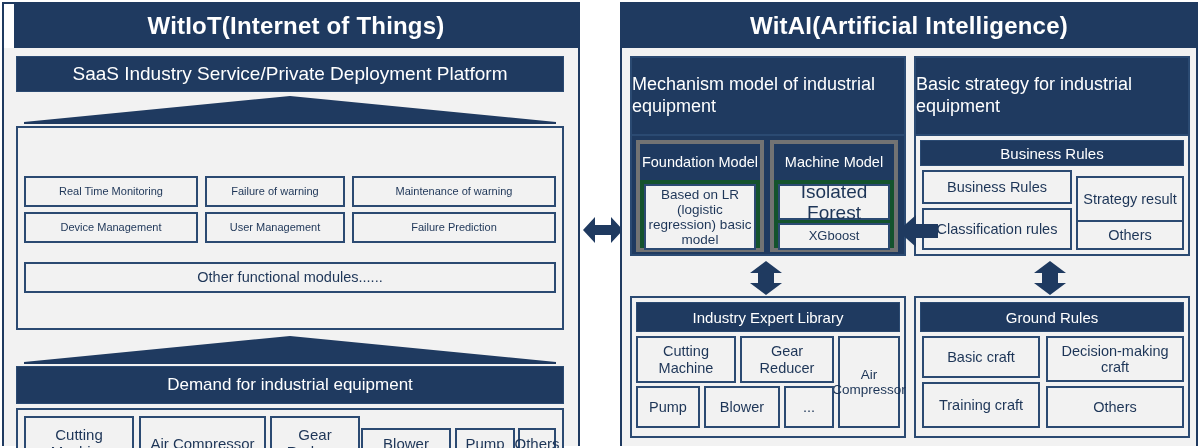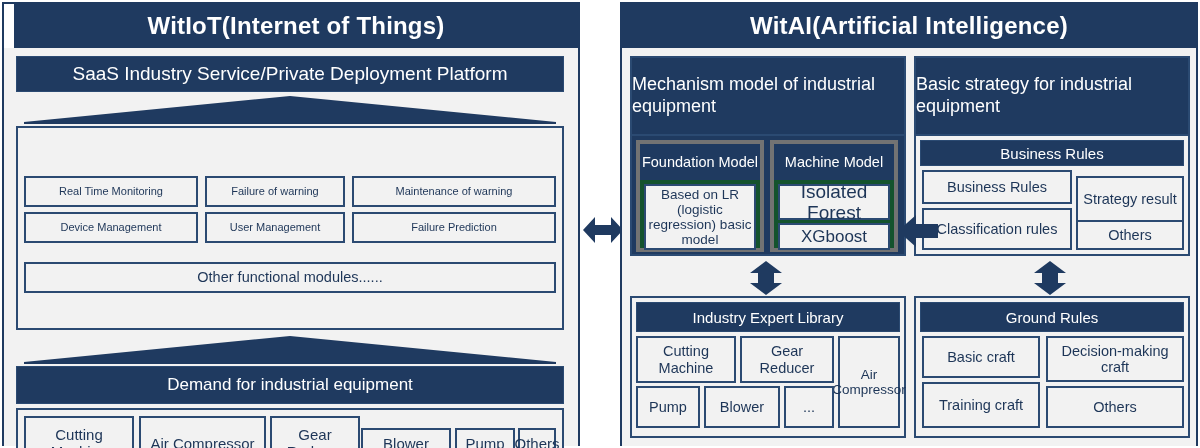--- a/index.html
+++ b/index.html
@@ -105,21 +105,21 @@
   #mech-inner{position:absolute;left:0;top:78px;width:276px;height:122px;
               background:#1F3A60;border:2px solid #2b4a72;box-sizing:border-box;}
   .mm-col{position:absolute;top:4px;background:#14532d;border:4px solid #737373;box-sizing:border-box;}
   #mm-foundation{left:4px;width:128px;height:112px;}
   #mm-machine{left:138px;width:128px;height:112px;}
   .mm-title{background:#1F3A60;color:#fff;font-size:14.5px;text-align:center;
             height:36px;display:flex;align-items:center;justify-content:center;line-height:1.12;}
   .mm-inner{position:absolute;left:4px;right:4px;}
   #mm-f-box{top:40px;height:66px;font-size:13.5px;}
   #mm-m-box1{top:40px;height:36px;font-size:19px;}
-  #mm-m-box2{top:79px;height:27px;font-size:17px;}
+  #mm-m-box2{top:79px;height:27px;font-size:13px;}
 
   #arrow-mech{position:absolute;left:114px;top:205px;width:44px;height:34px;}
 
   #iel-outer{position:absolute;left:0;top:240px;width:276px;height:142px;
              border:2px solid #2b4a72;background:#f2f2f2;box-sizing:border-box;}
   #iel-bar{position:absolute;left:4px;top:4px;width:264px;height:30px;font-size:15px;}
   .iel{position:absolute;font-size:14.5px;}
   #iel0{left:4px;top:38px;width:100px;height:47px;}
   #iel1{left:108px;top:38px;width:94px;height:47px;}
   #iel2{left:206px;top:38px;width:62px;height:92px;font-size:13.5px;}

